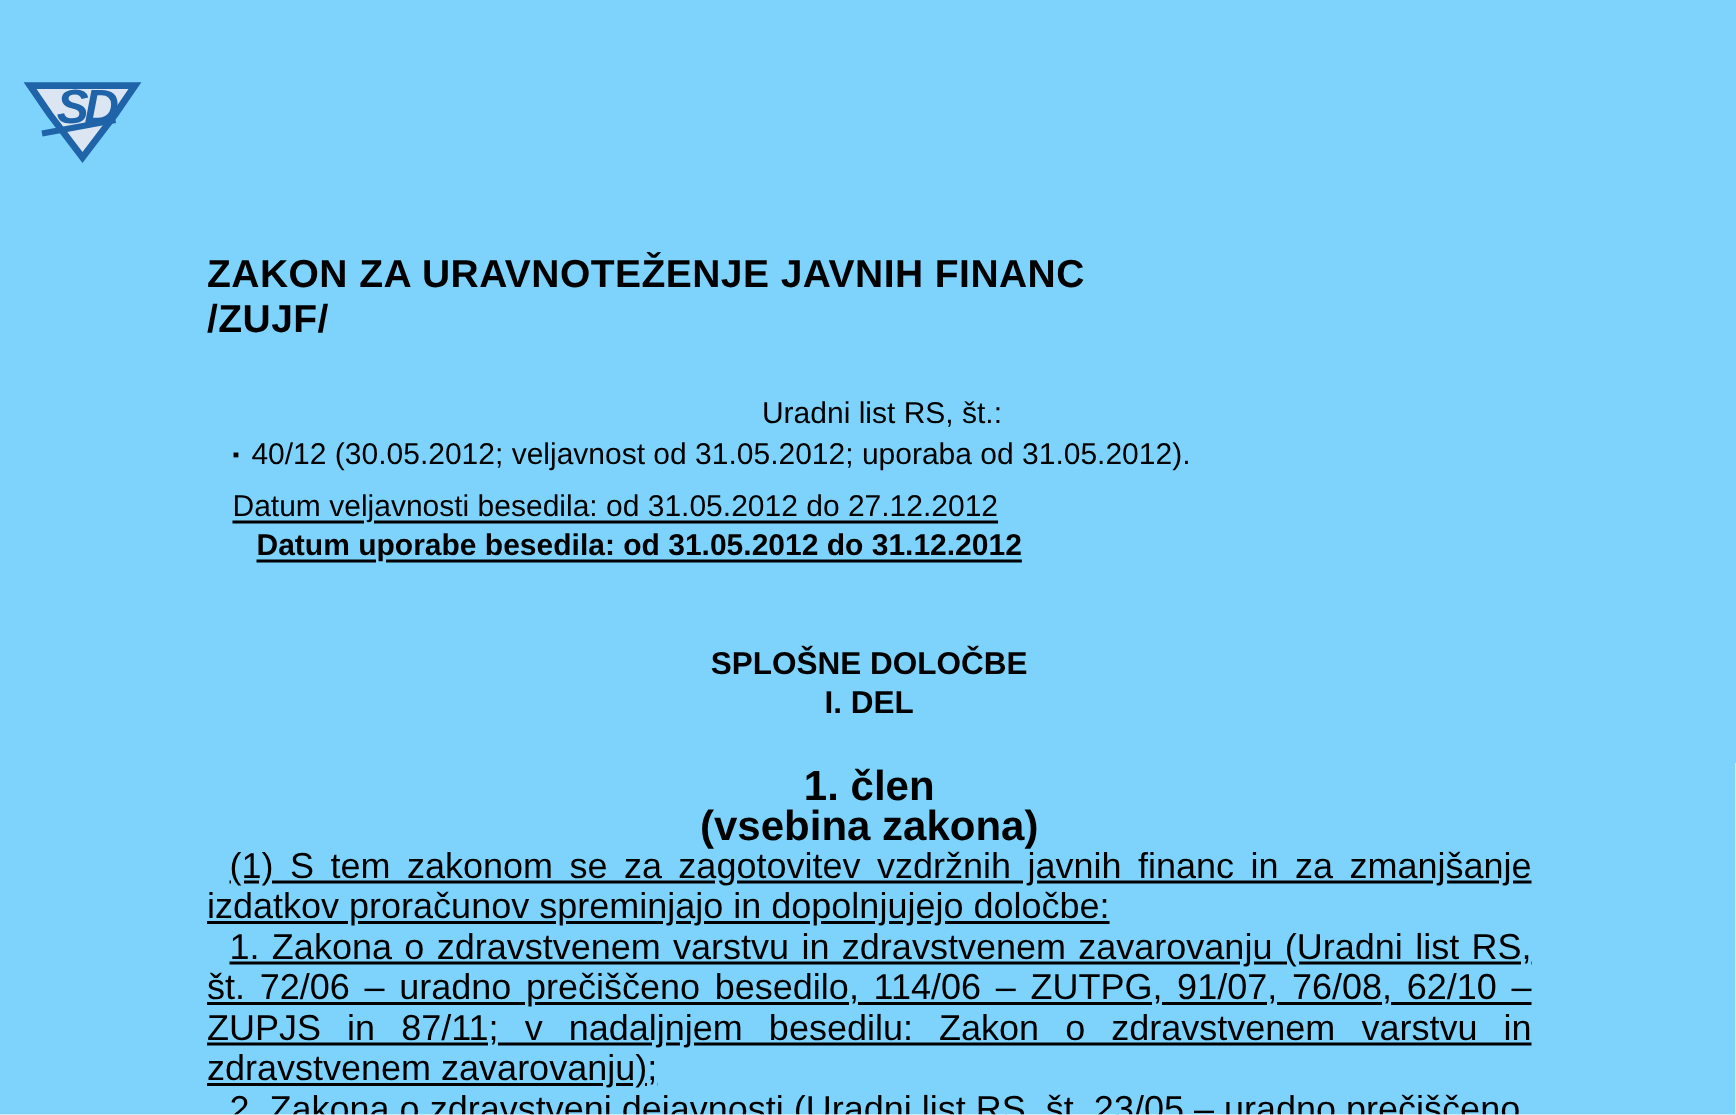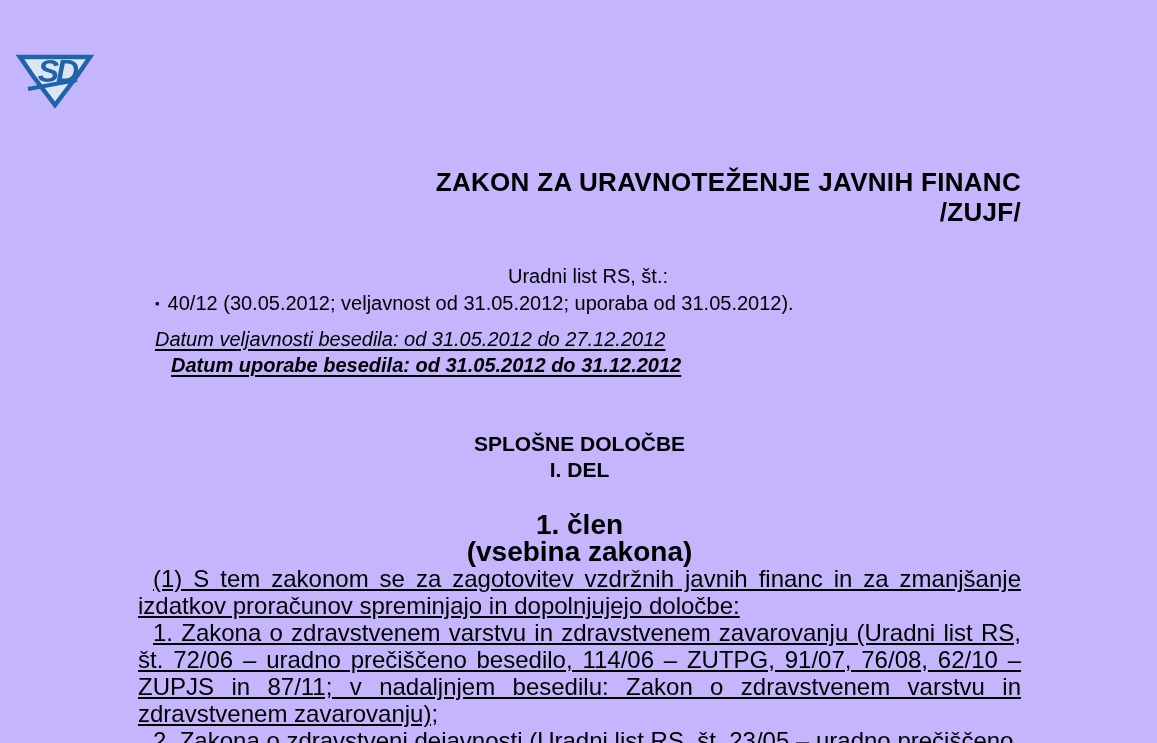--- a/index.html
+++ b/index.html
@@ -1,40 +1,40 @@
 <!DOCTYPE html>
 <html><head>
 <meta charset="utf-8">
 <style>
   * { margin: 0; padding: 0; box-sizing: border-box; }
   html, body { background: #ffffff; }
   .page {
     position: relative;
     width: 1157px;
     height: 743px;
-    background: #c4b5fd;
+    background: #7dd3fc;
     overflow: hidden;
     font-family: "Liberation Sans", sans-serif;
     color: #000000;
   }
   .logo {
     position: absolute;
     left: 13px;
     top: 45px;
     width: 84px;
     height: 64px;
   }
   .content {
     position: absolute;
     left: 138px;
     top: 167px;
     width: 883px;
   }
   .doc-title {
-    text-align: right;
+    text-align: left;
     font-size: 26px;
     font-weight: bold;
     line-height: 30px;
     letter-spacing: 0.3px;
   }
   .gazette {
     margin-top: 36px;
     padding-left: 17px;
     font-size: 20px;
     line-height: 27px;
@@ -51,21 +51,20 @@
     margin-top: 7px;
     padding-left: 17px;
     font-size: 20px;
     line-height: 26px;
   }
   .validity-line {
     text-decoration: underline;
     text-decoration-thickness: 2px;
     text-underline-offset: 3px;
     width: fit-content;
-    font-style: italic;
   }
   .validity-line.bold { font-weight: bold; margin-left: 16px; }
   .part-heading {
     margin-top: 53px;
     text-align: center;
     font-weight: bold;
     font-size: 21px;
     line-height: 26px;
   }
   .article-heading {

